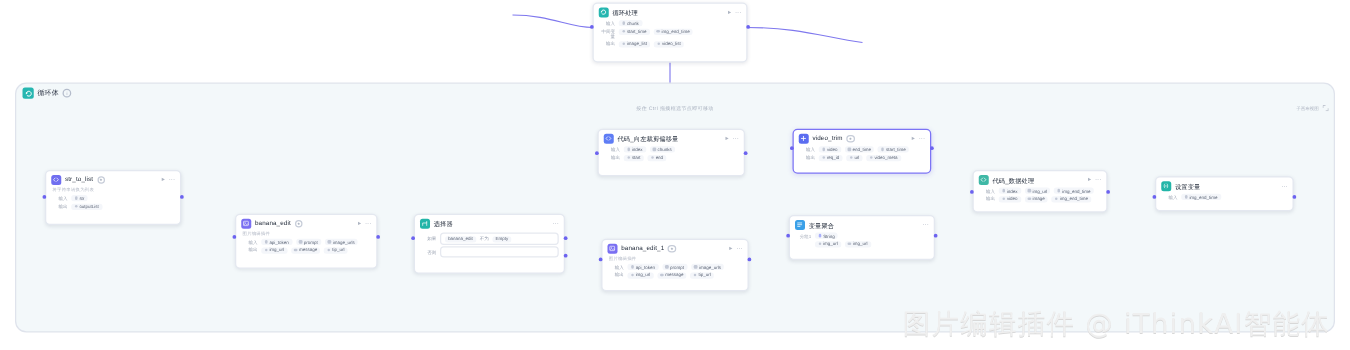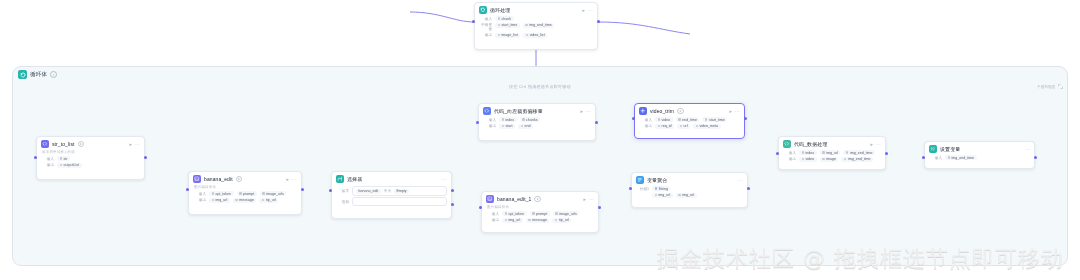--- a/index.html
+++ b/index.html
@@ -617,15 +617,15 @@
               <span class="dot"></span>
               <span>img_end_time</span>
             </span>
         </span>
       </div>
     </div>
   </div>
   <div class="port" style="left:922px;top:156px;"></div>
   <div class="port" style="left:1034px;top:156px;"></div>
 
-  <div class="watermark">掘金技术社区 @ 拖拽框选节点即可移动</div>
+  <div class="watermark">图片编辑插件 @ iThinkAI智能体</div>
 
 </div>
 
 </body></html>

